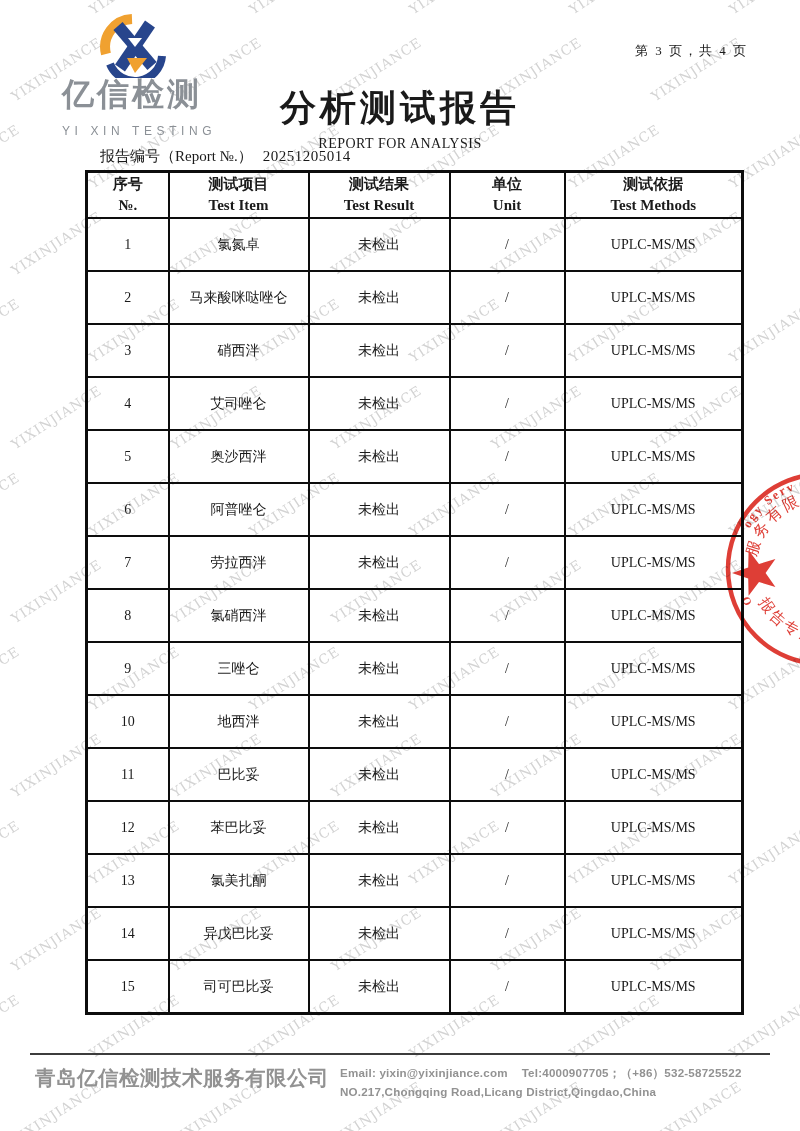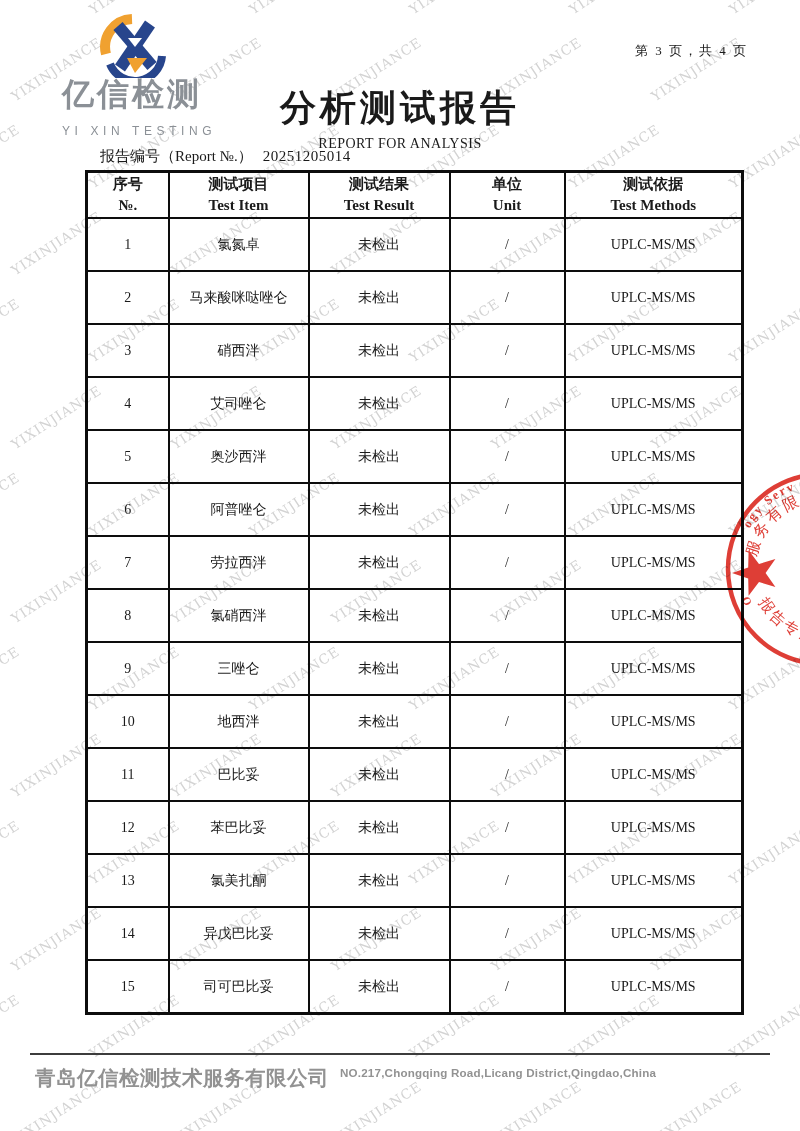--- a/index.html
+++ b/index.html
@@ -311,20 +311,23 @@
         </tbody>
     </table>
 
     <div class="footer-line"></div>
     <div class="footer">
       <div class="f-left">
         <div class="company-cn">青岛亿信检测技术服务有限公司</div>
       </div>
       <div class="f-right">
         <div class="f-row">
+          <span>Email: yixin@yixinjiance.com</span><span class="gap">Tel:4000907705；（+86）532-58725522</span>
+        </div>
+        <div class="f-row">
           <span>NO.217,Chongqing Road,Licang District,Qingdao,China</span>
         </div>
       </div>
     </div>
 
   </div>
 
   <svg class="stamp" width="200" height="215" viewBox="0 0 200 215">
     <defs>
       <path id="arcEn" d="M 26 106 A 84 84 0 1 1 194 106" fill="none"></path>

